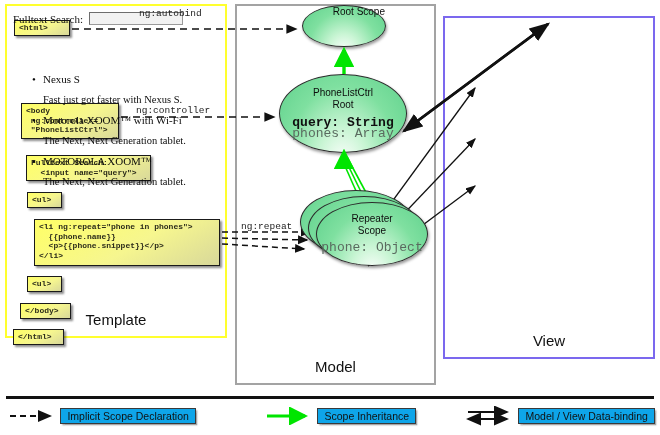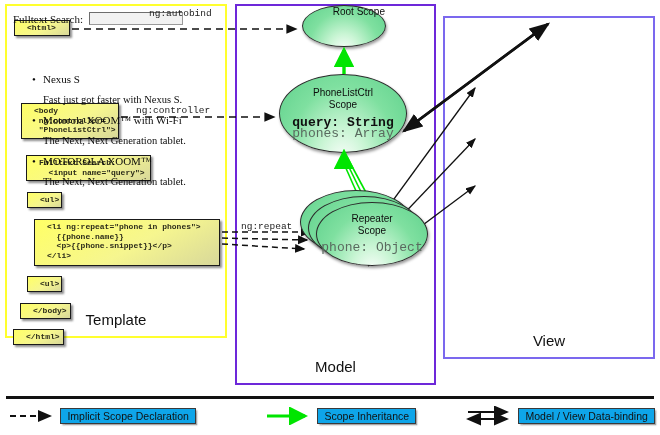--- a/index.html
+++ b/index.html
@@ -3,33 +3,33 @@
 <meta charset="utf-8">
 <style>
   html,body{margin:0;padding:0;background:#ffffff;}
   body{width:660px;height:435px;overflow:hidden;
        font-family:"Liberation Sans",sans-serif;}
   #stage{position:relative;width:660px;height:435px;background:#fff;}
 
   
   .col{position:absolute;background:#fff;box-sizing:border-box;}
   .col.template{left:5px;top:4px;width:222px;height:334px;border:2px solid #ffff2e;}
-  .col.model{left:235px;top:4px;width:201px;height:381px;border:2px solid #6d28d9;}
+  .col.model{left:235px;top:4px;width:201px;height:381px;border:2px solid #a3a3a3;}
   .col.view{left:443px;top:16px;width:212px;height:343px;border:2px solid #7b68ee;}
   .col-label{position:absolute;width:100%;text-align:center;bottom:8px;
              font-size:15px;color:#111;font-family:"Liberation Sans",sans-serif;}
 
   
   .codebox{position:absolute;box-sizing:border-box;
            border:1px solid #1a1a1a;
            background:linear-gradient(150deg,#ffff66 0%,#f6f68f 55%,#d8d89a 100%);
            box-shadow:2px 2px 2px rgba(0,0,0,.45);
            font-family:"Liberation Mono","DejaVu Sans Mono",monospace;
            font-size:8px;line-height:9.5px;color:#3b3b22;
-           padding:2px 4px 3px 12px;white-space:pre;}
+           padding:2px 4px 3px 4px;white-space:pre;}
   .codebox.b{font-weight:bold;color:#2b2b1a;}
 
   
   .scope{position:absolute;box-sizing:border-box;border-radius:50%;
          border:1.4px solid #2b2b2b;
          background:radial-gradient(ellipse at 50% 115%,#ffffff 0%,#c9f5d4 28%,#7fe0a0 62%,#5fd18c 100%);
          box-shadow:1px 2px 3px rgba(0,0,0,.4);
          text-align:center;color:#0d0d0d;}
   .scope .ttl{font-family:"Liberation Sans",sans-serif;font-size:10px;line-height:11.5px;}
   .scope .prop{font-family:"Liberation Mono","DejaVu Sans Mono",monospace;font-size:13px;line-height:11px;}
@@ -101,21 +101,21 @@
 
   <div class="codebox b" style="left:13px;top:329px;width:51px;height:16px;">&lt;/html&gt;</div>
 
   <div class="scope" style="left:302px;top:5px;width:84px;height:42px;">
     <div class="ttl" style="padding-top:0;text-align:right;">Root
 Scope</div>
   </div>
 
   <div class="scope" style="left:279px;top:74px;width:128px;height:79px;">
     <div class="ttl" style="padding-top:12px;white-space:pre-line;">PhoneListCtrl
-Scope</div>
+Root</div>
     <div class="prop strong" style="margin-top:7px;">query: String</div>
     <div class="prop dim">phones: Array</div>
   </div>
 
   <div class="scope" style="left:300px;top:190px;width:112px;height:64px;z-index:1;"></div>
   <div class="scope" style="left:308px;top:196px;width:112px;height:64px;z-index:2;"></div>
   <div class="scope" style="left:316px;top:202px;width:112px;height:64px;z-index:3;">
     <div class="ttl" style="padding-top:10px;white-space:pre-line;">Repeater
 Scope</div>
     <div class="prop dim" style="margin-top:6px;">phone: Object</div>
@@ -143,21 +143,21 @@
     </div>
     <div class="phone-li">
       <div class="phone-name">
         <span class="bul">•</span>
         <span>MOTOROLA XOOM™</span>
       </div>
       <div class="phone-snip">The Next, Next Generation tablet.</div>
     </div>
   </div>
 
-  <div class="conn-label" style="left:149px;top:8px;font-family:Liberation Mono, monospace;">ng:autobind</div>
+  <div class="conn-label" style="left:139px;top:8px;font-family:Liberation Mono, monospace;">ng:autobind</div>
   <div class="conn-label" style="left:136px;top:105px;">ng:controller</div>
   <div class="conn-label" style="left:241px;top:221px;">ng:repeat</div>
 
   <svg class="overlay" viewBox="0 0 660 435">
     <defs>
       <marker id="ahBlack" markerWidth="7" markerHeight="7" refX="6" refY="3" orient="auto">
         <path d="M0,0 L7,3 L0,6 z" fill="#111"></path>
       </marker>
       <marker id="ahBlackThin" markerWidth="8" markerHeight="8" refX="7" refY="3.2" orient="auto">
         <path d="M0,0.2 L8,3.2 L0,6.2 z" fill="#111"></path>

